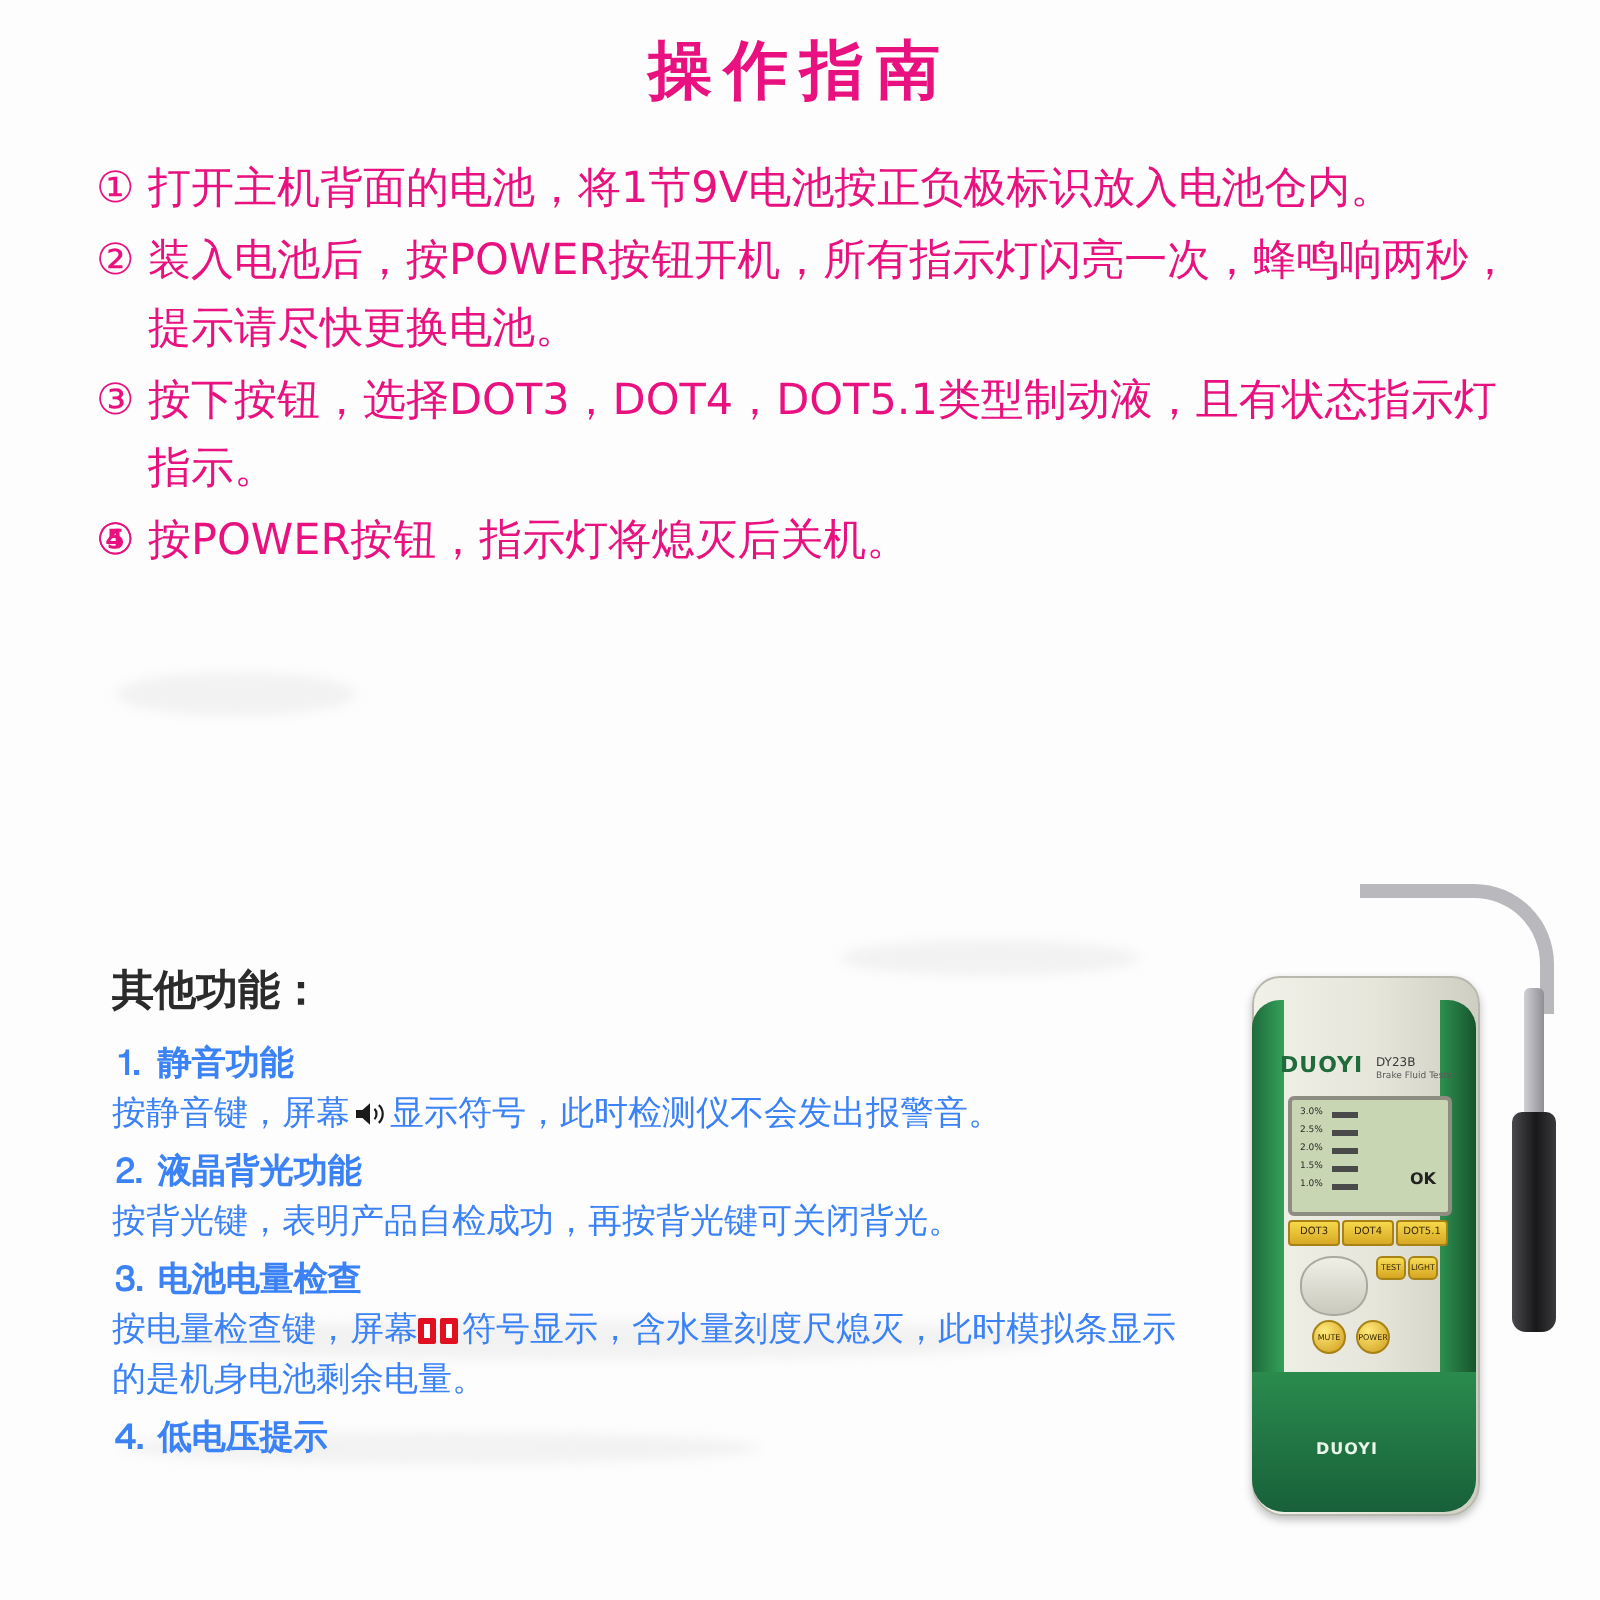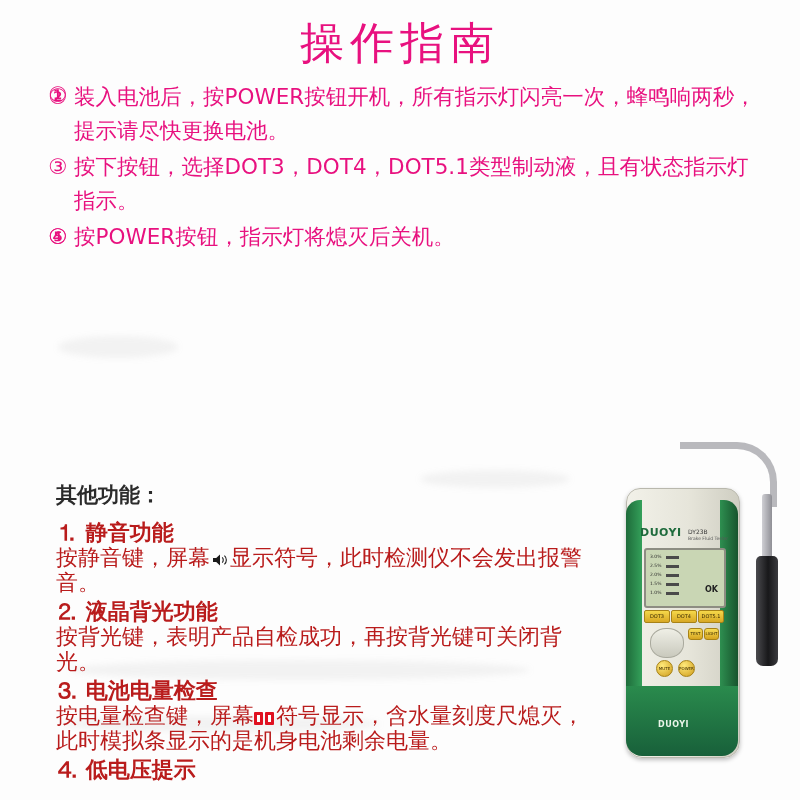--- a/index.html
+++ b/index.html
@@ -20,22 +20,22 @@
     height: 800px;
     background: #fdfdfd;
   }
   
   .title {
     position: absolute;
     top: 14px;
     left: 0;
     width: 800px;
     text-align: center;
-    font-size: 44px;
-    font-weight: normal;
+    font-size: 32px;
+    font-weight: bold;
     color: #e8117f;
     letter-spacing: 6px;
     font-family: "DejaVu Serif", "Liberation Serif", serif;
   }
   
   .main-list {
     position: absolute;
     top: 78px;
     left: 48px;
     width: 716px;
@@ -64,22 +64,22 @@
     color: #2b2b2b;
     font-weight: bold;
     text-align: right;
   }
   
   .other-list {
     position: absolute;
     top: 516px;
     left: 56px;
     width: 540px;
-    color: #b91c1c;
-    font-size: 22px;
+    color: #3b82f6;
+    font-size: 17px;
     line-height: 25px;
   }
   .sub-title {
     font-weight: bold;
     margin-top: 4px;
   }
   .sub-body {
     margin-bottom: 3px;
   }
   .inline-ico {
@@ -293,20 +293,21 @@
   <div class="smudge" style="left:58px;top:336px;width:120px;height:22px;"></div>
   <div class="smudge" style="left:420px;top:470px;width:150px;height:18px;"></div>
   <div class="smudge" style="left:70px;top:660px;width:460px;height:20px;"></div>
   <div class="smudge" style="left:60px;top:716px;width:320px;height:16px;"></div>
 
   <div class="title">操作指南</div>
 
   <div class="main-list">
     <div class="main-item">
       <span class="num">①</span>
+      <span>打开主机背面的电池，将1节9V电池按正负极标识放入电池仓内。</span>
     </div>
     <div class="main-item">
       <span class="num">②</span>
       <span>装入电池后，按POWER按钮开机，所有指示灯闪亮一次，蜂鸣响两秒，提示请尽快更换电池。</span>
     </div>
     <div class="main-item">
       <span class="num">③</span>
       <span>按下按钮，选择DOT3，DOT4，DOT5.1类型制动液，且有状态指示灯指示。</span>
     </div>
     <div class="main-item">

